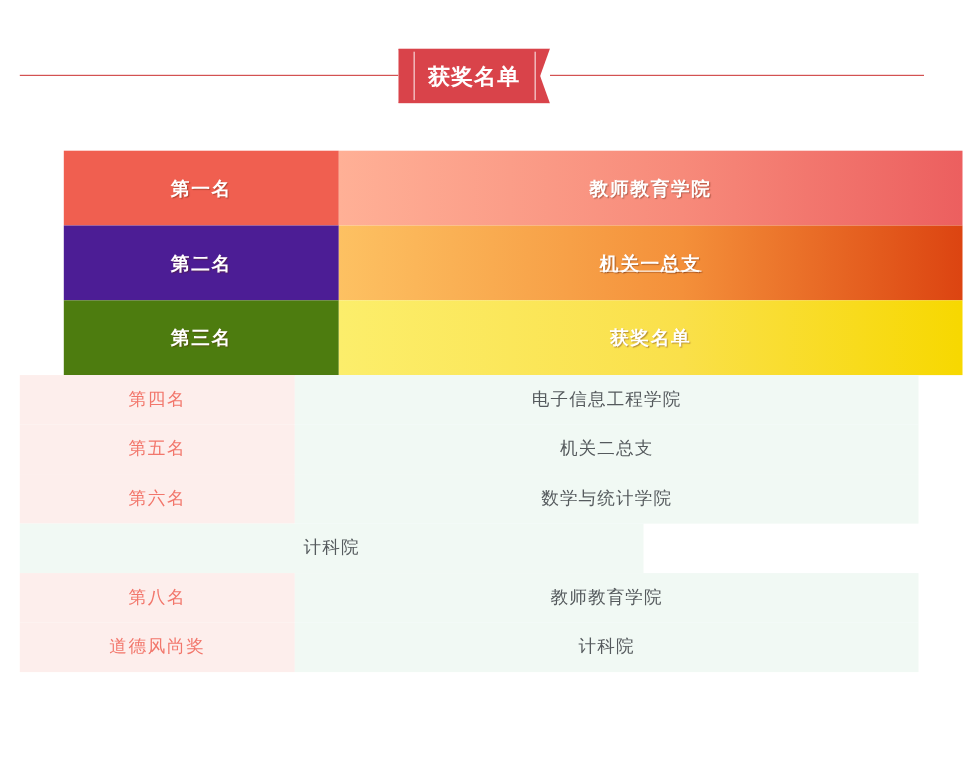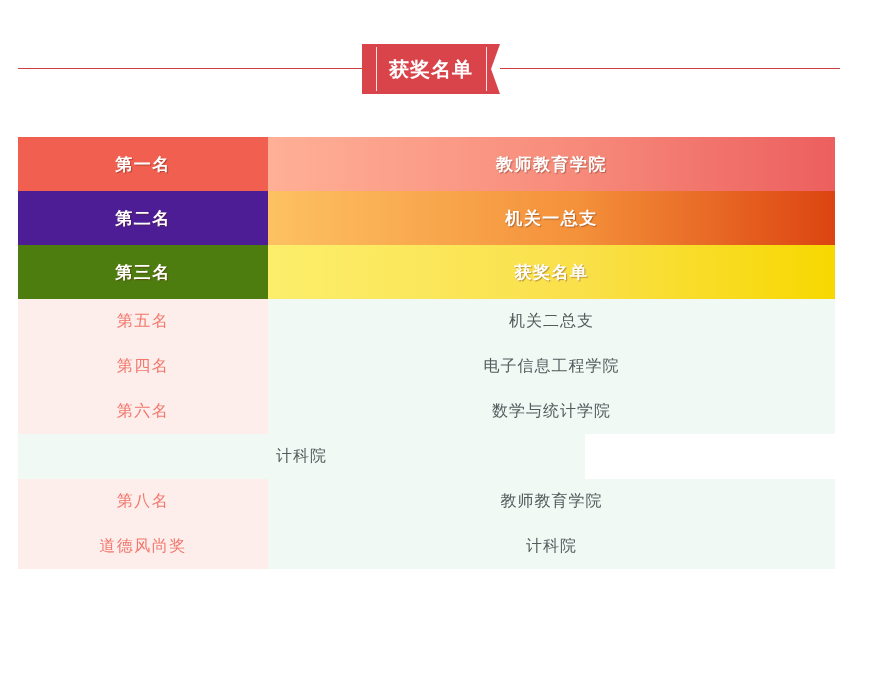--- a/index.html
+++ b/index.html
@@ -110,36 +110,36 @@
   .cell-name {
     width: 567px;
     flex: 0 0 567px;
     display: flex;
     align-items: center;
     justify-content: center;
     box-sizing: border-box;
   }
 
   
-  .row.podium { height: 54px; }
+  .row.podium { height: 68px; margin-left: 40px; }
   .row.podium .cell-rank,
   .row.podium .cell-name {
     color: #ffffff;
     font-size: 17px;
     font-weight: bold;
     letter-spacing: 1.5px;
     text-shadow: 1px 1px 1px rgba(90,30,10,0.40);
   }
 
   .r1 .cell-rank { background: #f05f50; }
   .r1 .cell-name { background: linear-gradient(90deg, #ffb096 0%, #f78a7a 55%, #ec5f5f 100%); }
 
   .r2 { height: 71px; }
   .r2 .cell-rank { background: #4c1d95; }
-  .r2 .cell-name { background: linear-gradient(90deg, #fdc162 0%, #f4903a 55%, #dc4411 100%); }
+  .r2 .cell-name { background: linear-gradient(90deg, #fdc162 0%, #f4903a 55%, #dc4411 100%); text-decoration: underline; }
 
   .r3 { height: 66px; }
   .r3 .cell-rank { background: #4d7c0f; }
   .r3 .cell-name { background: linear-gradient(90deg, #fcee6b 0%, #fae04a 55%, #f7d800 100%); }
 
   
   .row.plain { height: 45px; }
   .row.plain .cell-rank {
     background: #fdeeec;
     color: #f2766b;
@@ -180,30 +180,30 @@
     <div class="cell-rank">第二名</div>
     <div class="cell-name">机关一总支</div>
   </div>
 
   <div class="row podium r3">
     <div class="cell-rank">第三名</div>
     <div class="cell-name">获奖名单</div>
   </div>
 
   <div class="row plain">
+    <div class="cell-rank">第四名</div>
+    <div class="cell-name">电子信息工程学院</div>
+  </div>
+
+  <div class="row plain">
     <div class="cell-rank">第五名</div>
     <div class="cell-name">机关二总支</div>
   </div>
 
   <div class="row plain">
-    <div class="cell-rank">第四名</div>
-    <div class="cell-name">电子信息工程学院</div>
-  </div>
-
-  <div class="row plain">
     <div class="cell-rank">第六名</div>
     <div class="cell-name">数学与统计学院</div>
   </div>
 
   <div class="row plain">
     <div class="cell-name">计科院</div>
   </div>
 
   <div class="row plain">
     <div class="cell-rank">第八名</div>

